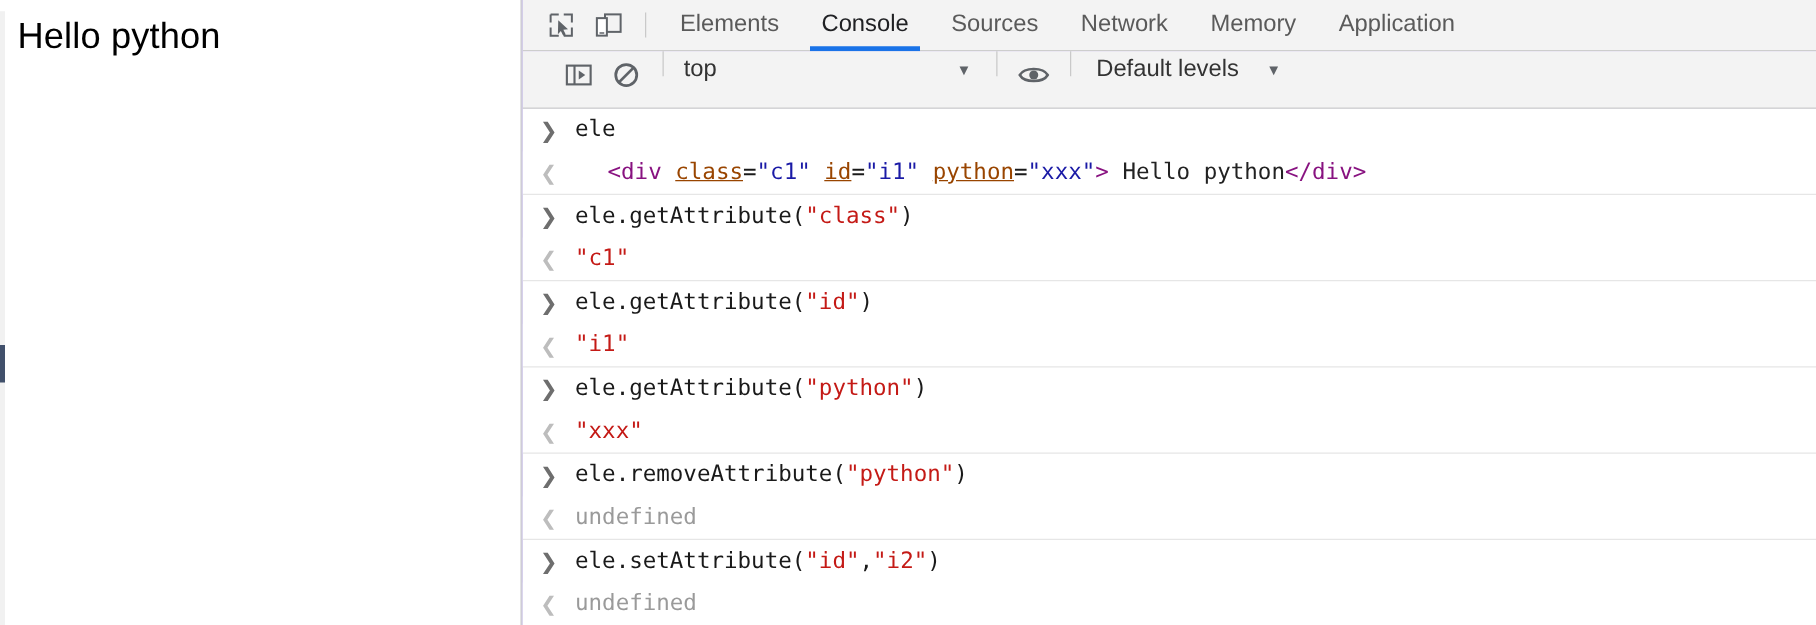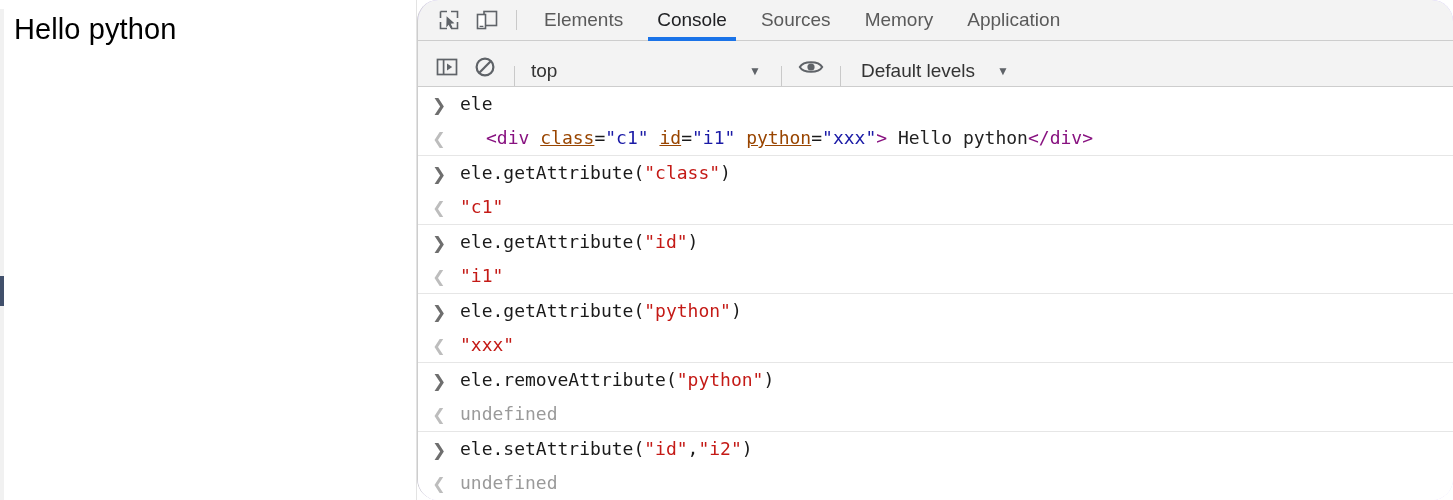--- a/index.html
+++ b/index.html
@@ -73,21 +73,20 @@
     position: relative;
     width: 1036px;
     height: 500px;
     flex: 0 0 1036px;
     background: #c4b5fd;
     border-left: 1px solid #cdcdcd;
     box-sizing: border-box;
     display: flex;
     flex-direction: column;
     overflow: hidden;
-    border-radius: 21px;
   }
 
   
   #tabstrip {
     position: relative;
     height: 41px;
     flex: 0 0 41px;
     background: #f3f3f3;
     display: flex;
     align-items: center;
@@ -133,23 +132,24 @@
     background: #1a73e8;
   }
 
   
   #filterbar {
     position: relative;
     height: 46px;
     flex: 0 0 46px;
     background: #f3f3f3;
     display: flex;
-    align-items: flex-end;
+    align-items: flex-start;
     border-bottom: 1px solid #cdcdcd;
     box-sizing: border-box;
+    padding-left: 16px;
   }
   #filterbar .toolbtn:first-child { margin-left: 10px; }
   #context-select {
     display: flex;
     align-items: center;
     justify-content: space-between;
     width: 230px;
     height: 30px;
     padding: 0 10px 0 6px;
     font-size: 19px;
@@ -284,20 +284,23 @@
       <div class="tab">
         <span>Elements</span>
       </div>
       <div class="tab selected">
         <span>Console</span>
       </div>
       <div class="tab">
         <span>Sources</span>
       </div>
       <div class="tab">
+        <span>Network</span>
+      </div>
+      <div class="tab">
         <span>Memory</span>
       </div>
       <div class="tab">
         <span>Application</span>
       </div>
     </div>
 
     <div id="filterbar">
 
       <div class="toolbtn">

